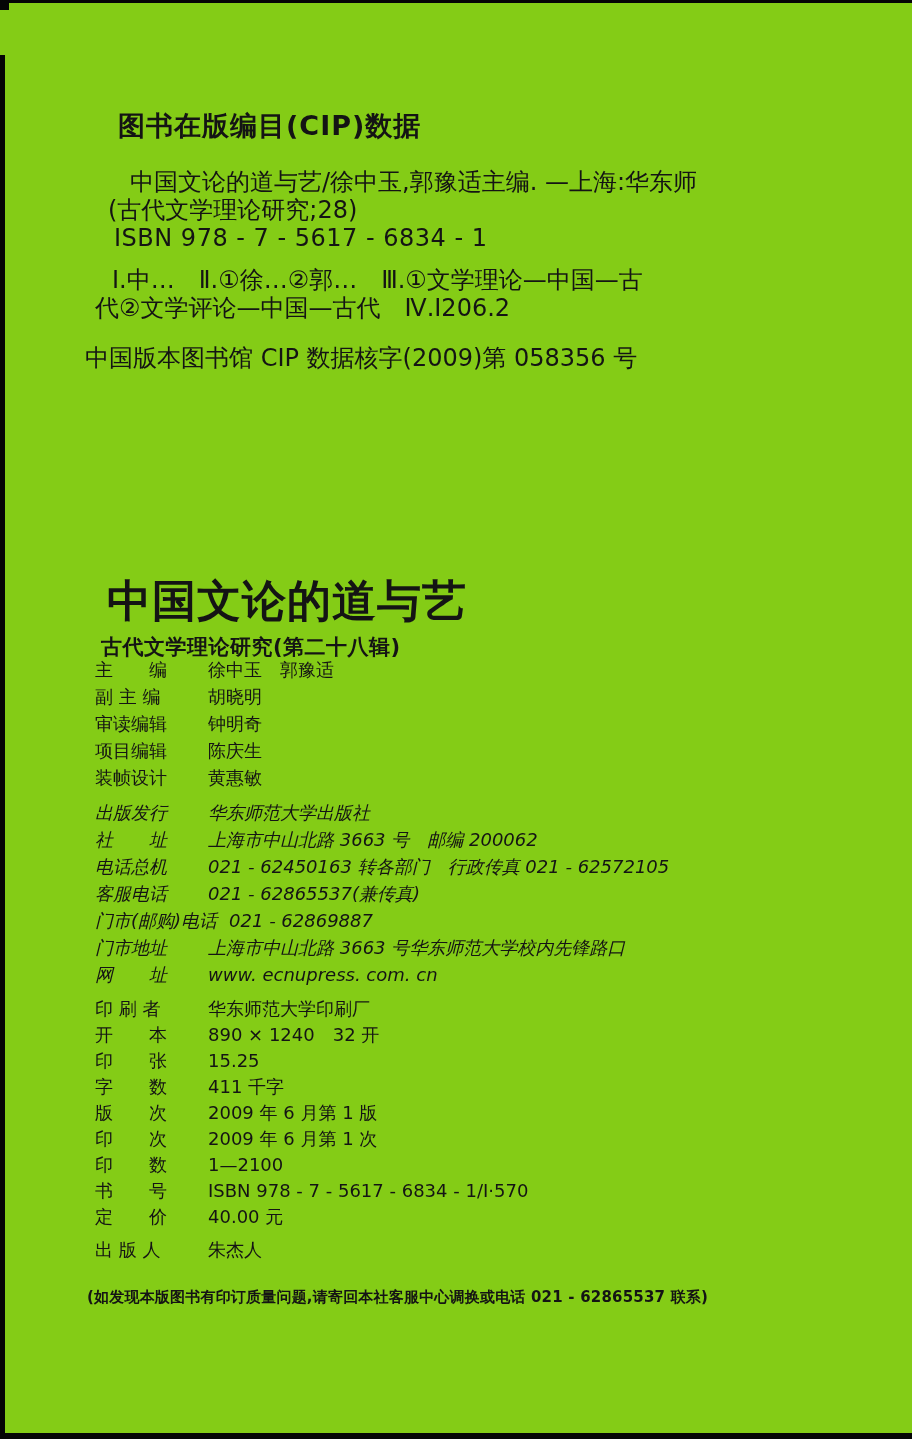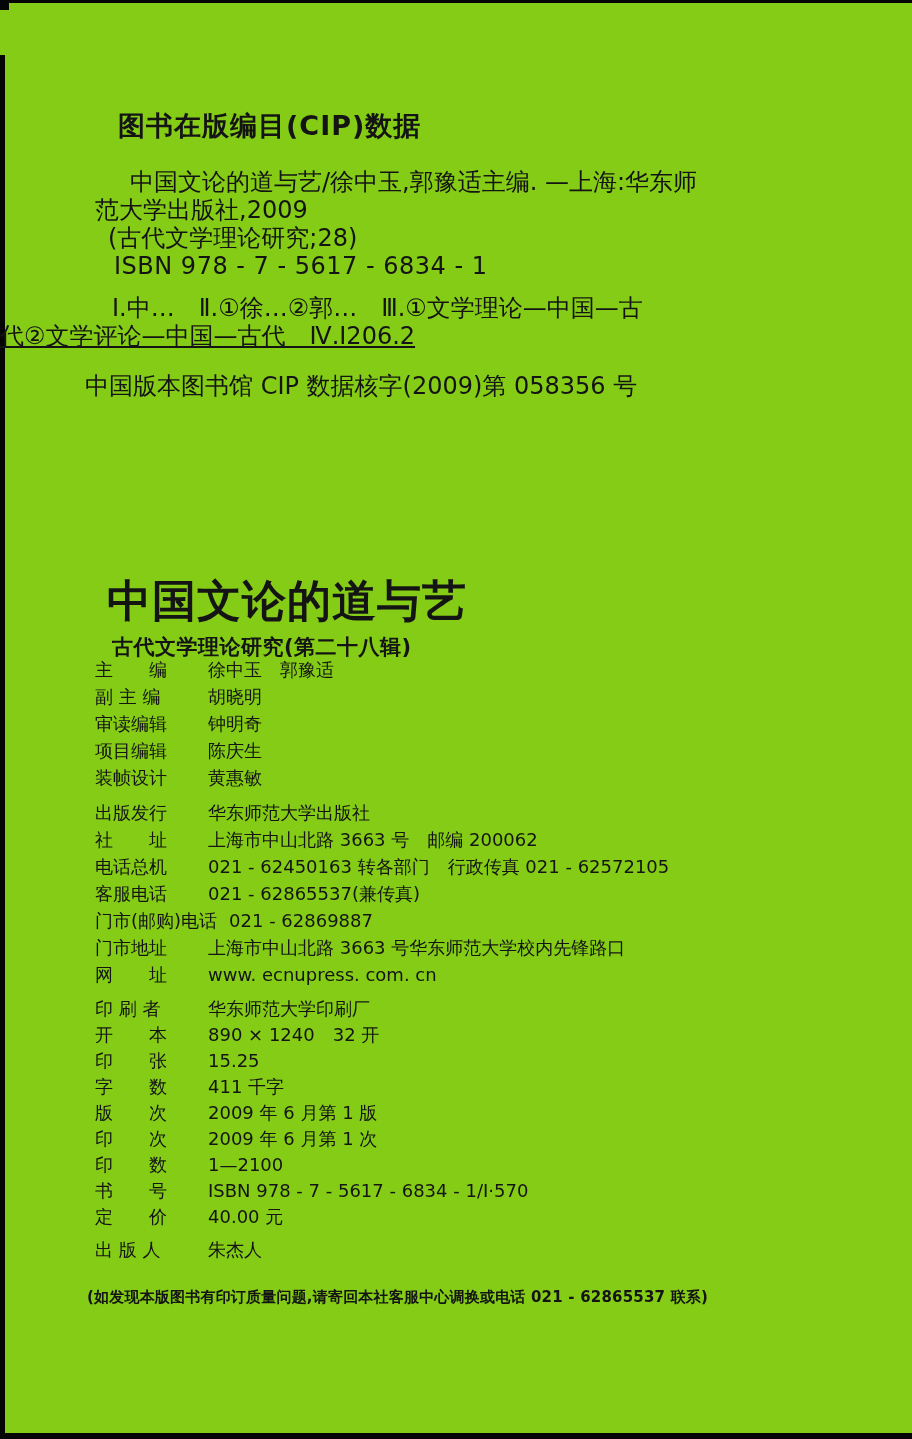--- a/index.html
+++ b/index.html
@@ -20,37 +20,37 @@
   .corner-mark{left:0;top:0;width:9px;height:10px;}
 
   
   .cip{position:absolute;left:0;top:112px;width:860px;font-size:24px;line-height:28px;}
   .cip-heading{margin:0 0 28px 118px;font-size:27px;font-weight:bold;letter-spacing:1px;}
   .cip-l1{margin-left:130px;}
   .cip-l2{margin-left:95px;}
   .cip-series{margin-left:108px;}
   .cip-isbn{margin-left:114px;letter-spacing:.5px;}
   .cip-class1{margin-left:112px;margin-top:14px;}
-  .cip-class2{text-decoration:underline;}
+  .cip-class2{margin-left:95px;}
   .cip-registry{margin-left:85px;margin-top:22px;}
 
   
   .title-block{position:absolute;left:95px;top:569px;}
   .book-title{margin:12px;font-size:44px;font-weight:bold;letter-spacing:1px;line-height:40px;}
-  .book-subtitle{margin:4px 0 0 17px;font-size:21px;font-weight:bold;letter-spacing:.5px;}
+  .book-subtitle{margin:4px 0 0 6px;font-size:21px;font-weight:bold;letter-spacing:.5px;}
 
   
   .rows{position:absolute;left:95px;width:790px;font-size:18px;}
   .row{display:flex;align-items:baseline;}
   .lbl{flex:0 0 auto;min-width:113px;padding-right:12px;box-sizing:border-box;white-space:pre;}
   .val{flex:1 1 auto;white-space:pre;}
   .rows-staff{top:658px;}
   .rows-staff .row{height:27px;}
   .rows-publisher{top:801px;}
-  .rows-publisher .row{height:27px;}
+  .rows-publisher .row{height:27px;font-style:italic;}
   .rows-printing{top:997px;}
   .rows-printing .row{height:26px;}
   .rows-person{top:1238px;}
 
   
   .footer-note{position:absolute;left:87px;top:1288px;width:790px;
     font-size:15px;font-weight:bold;letter-spacing:.2px;}
 </style>
 </head>
 <body>
@@ -58,21 +58,20 @@
 <div class="page">
 
   <div class="edge edge-top"></div>
   <div class="edge corner-mark"></div>
   <div class="edge edge-left"></div>
   <div class="edge edge-bottom"></div>
 
   <section class="cip">
     <h2 class="cip-heading">图书在版编目(CIP)数据</h2>
     <div class="cip-l1">中国文论的道与艺/徐中玉,郭豫适主编. —上海:华东师</div>
-    <div class="cip-l2">范大学出版社,2009</div>
     <div class="cip-series">(古代文学理论研究;28)</div>
     <div class="cip-isbn">ISBN 978 - 7 - 5617 - 6834 - 1</div>
     <div class="cip-class1">Ⅰ.中…　Ⅱ.①徐…②郭…　Ⅲ.①文学理论—中国—古</div>
     <div class="cip-class2">代②文学评论—中国—古代　Ⅳ.I206.2</div>
     <div class="cip-registry">中国版本图书馆 CIP 数据核字(2009)第 058356 号</div>
   </section>
 
   <section class="title-block">
     <h1 class="book-title">中国文论的道与艺</h1>
     <div class="book-subtitle">古代文学理论研究(第二十八辑)</div>

